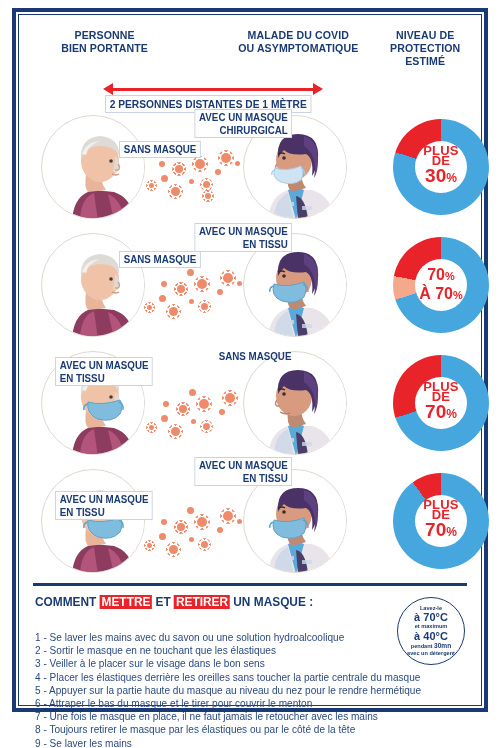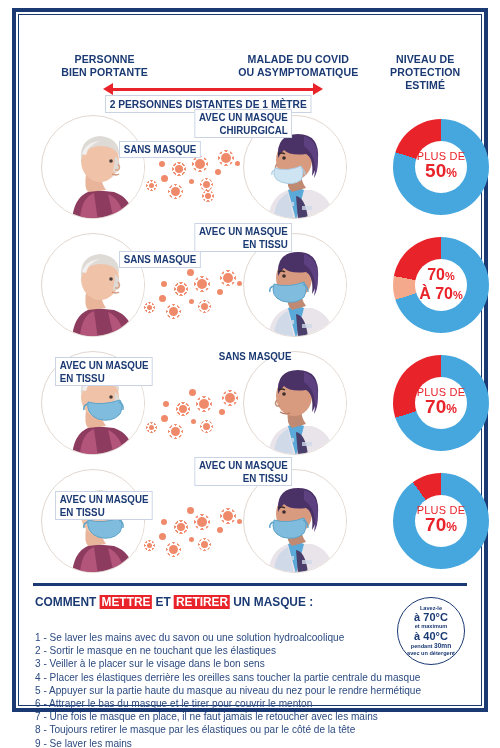--- a/index.html
+++ b/index.html
@@ -22,21 +22,20 @@
     position: absolute;
     inset: 2px;
     border: 1px solid #1b3a73;
     background: #fff;
   }
 
   
   .headers {
     position: absolute; top: 14px; left: 0; width: 100%;
     display: flex;
-    margin-top: 24px;
   }
   .hdr {
     color: #1b3a73;
     font-weight: bold;
     font-size: 11.5px;
     line-height: 13px;
     text-align: center;
     letter-spacing: .1px;
     font-stretch: condensed;
     transform: scaleX(.92);
@@ -123,21 +122,21 @@
   .donut { position: absolute; inset: 0; border-radius: 50%; }
   .donut-hole {
     position: absolute; left: 50%; top: 50%;
     width: 52px; height: 52px; margin: -26px 0 0 -26px;
     background: #fff; border-radius: 50%;
     display: flex; flex-direction: column;
     align-items: center; justify-content: center;
     text-align: center;
   }
   .donut-small {
-    color: #e8232a; font-weight: normal; font-size: 11px; line-height: 10px;
+    color: #e8232a; font-weight: bold; font-size: 13px; line-height: 10px;
     letter-spacing: .2px;
   }
   .donut-big {
     color: #e8232a; font-weight: bold; font-size: 19px; line-height: 20px;
     white-space: nowrap;
   }
   .donut-big .pct { font-size: 12px; }
   .donut-two-line { color: #e8232a; font-weight: bold; font-size: 16px; line-height: 17px; }
   .donut-two-line .pct { font-size: 11px; }
 
@@ -256,21 +255,21 @@
         <path d="M57 52 q4 2 4 7" fill="none" stroke="#a9cbe2" stroke-width="1.2"></path>
       </svg>
     </div>
     <div class="callout ta-r" style="left:168px; top:-2px;">AVEC UN MASQUE
 CHIRURGICAL</div>
 
     <div class="donut-wrap">
       <div class="donut" style="background: conic-gradient(#46a7de 0% 80%, #e8232a 80% 100%);"></div>
       <div class="donut-hole">
         <div class="donut-small">PLUS DE</div>
-        <div class="donut-big"><span>50</span><span class="pct">%</span></div>
+        <div class="donut-big"><span>30</span><span class="pct">%</span></div>
       </div>
     </div>
   </div>
 
   <div class="row row-2">
     <div class="person left">
       <svg viewBox="0 0 104 104" width="104" height="104">
         <circle cx="52" cy="52" r="51" fill="#fff"></circle>
         <path d="M30 104 q2-26 22-30 l20 2 q18 6 20 28 z" fill="#8d3b5e"></path>
         <path d="M38 104 q1-22 14-27 l4 28 z" fill="#b3547a"></path>

